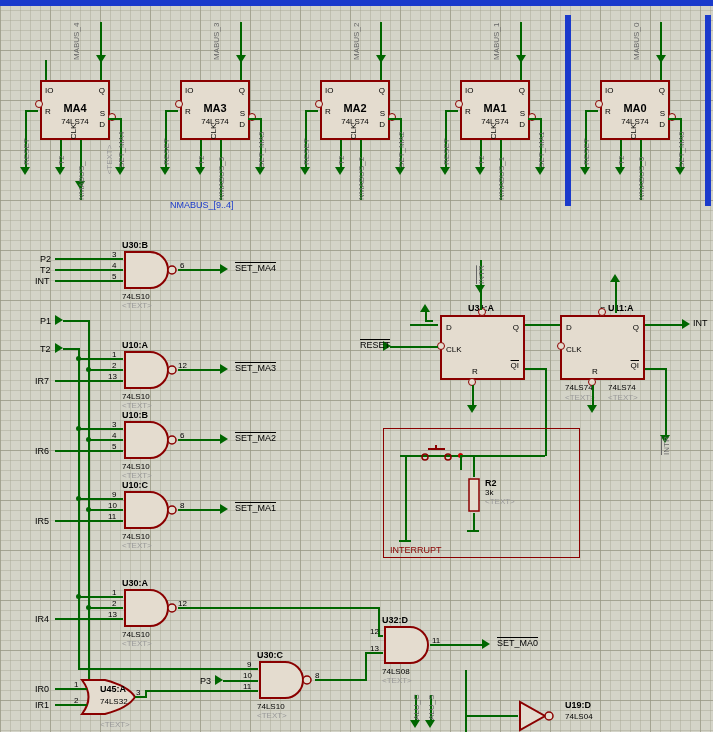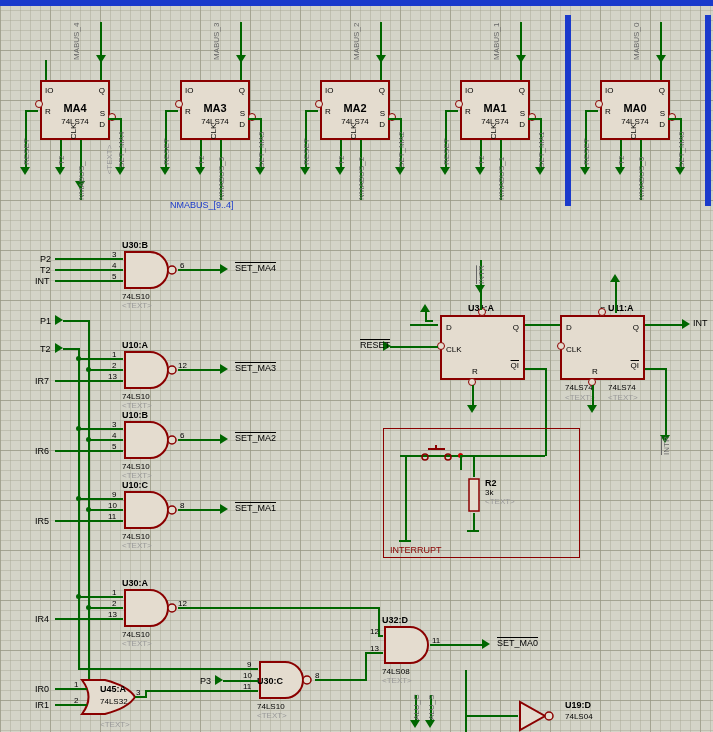--- a/index.html
+++ b/index.html
@@ -424,21 +424,21 @@
 <div class="dot" style="left:86px;top:605px;"></div>
 <span class="pin-label" style="left:112px;top:588px;">1</span>
 <span class="pin-label" style="left:112px;top:599px;">2</span>
 <span class="pin-label" style="left:108px;top:610px;">13</span>
 <span class="pin-label" style="left:178px;top:599px;">12</span>
 
 <svg class="gate" style="left:255px;top:660px;" width="70" height="40">
   <path d="M5,2 L30,2 A18,18 0 0 1 30,38 L5,38 Z" fill="#e4dccf" stroke="#8a0000" stroke-width="2"></path>
   <circle cx="52" cy="20" r="4" fill="#e4dccf" stroke="#8a0000" stroke-width="1.5"></circle>
 </svg>
-<span class="gate-ref" style="left:257px;top:676px;">U30:C</span>
+<span class="gate-ref" style="left:257px;top:650px;">U30:C</span>
 <span class="gate-part" style="left:257px;top:702px;">74LS10</span>
 <span class="gate-text" style="left:257px;top:711px;">&lt;TEXT&gt;</span>
 <span class="pin-label" style="left:247px;top:660px;">9</span>
 <span class="pin-label" style="left:243px;top:671px;">10</span>
 <span class="pin-label" style="left:243px;top:682px;">11</span>
 <span class="pin-label" style="left:315px;top:671px;">8</span>
 <span class="sig-label" style="left:200px;top:676px;">P3</span>
 <div class="arrow-right" style="left:215px;top:675px;"></div>
 <div class="wire-h" style="left:223px;top:680px;width:35px;"></div>
 <div class="wire-h" style="left:78px;top:668px;width:180px;"></div>

